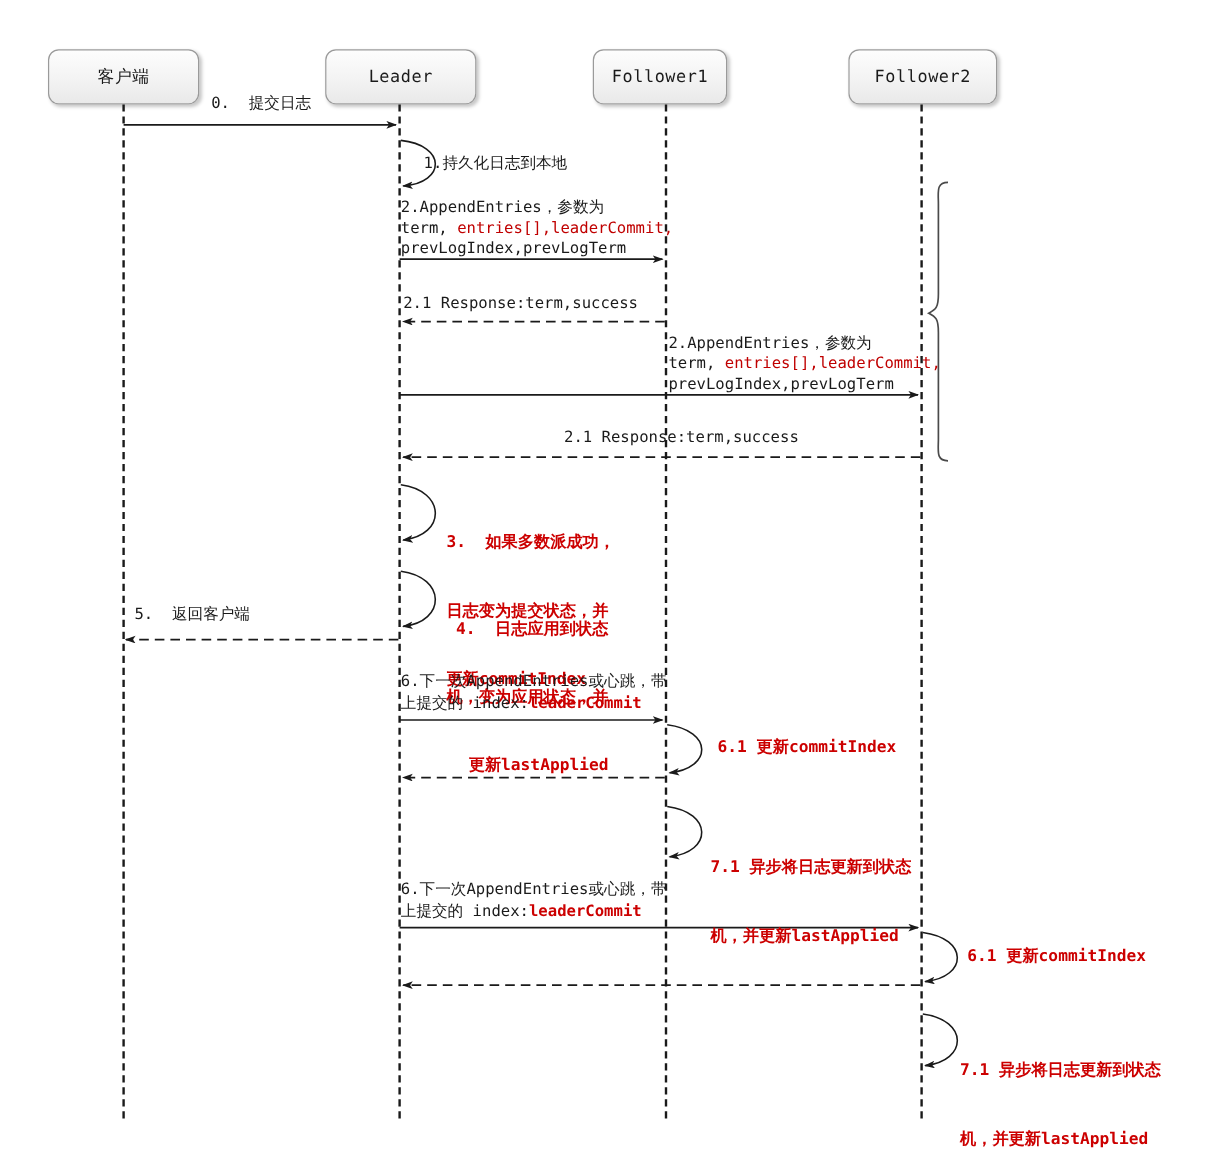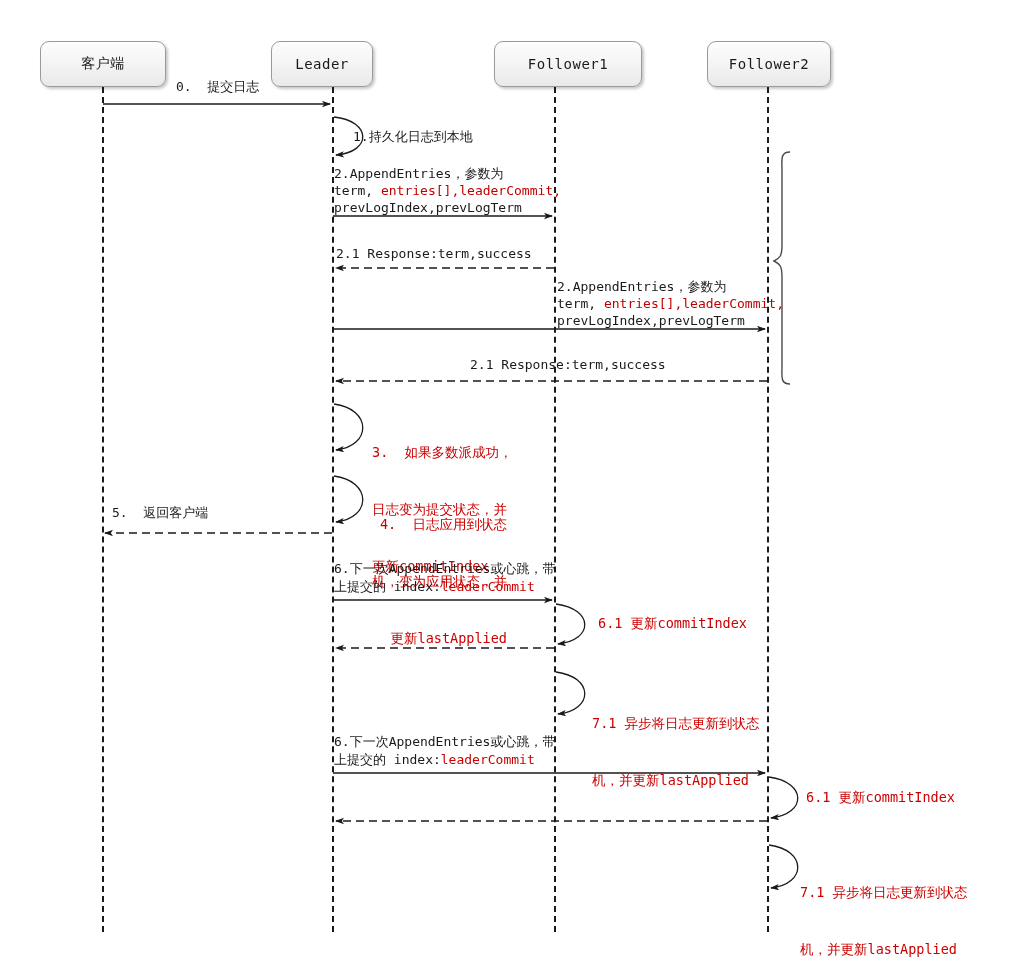--- a/index.html
+++ b/index.html
@@ -51,21 +51,21 @@
     line-height: 17px;
     color: #1a1a1a;
     white-space: pre;
   }
   .red { color: #c00000; text-align: center; }
   .note-red {
     position: absolute;
     font-family: "DejaVu Sans Mono", "Liberation Mono", monospace;
     font-size: 13.5px;
     line-height: 19px;
-    font-weight: normal;
+    font-weight: bold;
     color: #cc0000;
     white-space: pre;
   }
   .brace-note {
     position: absolute;
     font-family: "DejaVu Sans Mono", "Liberation Mono", monospace;
     font-size: 13px;
     line-height: 18px;
     color: #1a1a1a;
     white-space: pre;
@@ -80,24 +80,24 @@
   }
 </style>
 </head>
 <body>
 
 <div id="diagram">
 
   <div class="actor-box" style="left:40px;  top:41px; width:126px;">
     <span class="actor-label">客户端</span>
   </div>
-  <div class="actor-box" style="left:271px; top:41px; width:102px;">
+  <div class="actor-box" style="left:271px; top:41px; width:126px;">
     <span class="actor-label">Leader</span>
   </div>
-  <div class="actor-box" style="left:494px; top:41px; width:148px;">
+  <div class="actor-box" style="left:494px; top:41px; width:112px;">
     <span class="actor-label">Follower1</span>
   </div>
   <div class="actor-box" style="left:707px; top:41px; width:124px;">
     <span class="actor-label">Follower2</span>
   </div>
 
   <div class="lifeline" style="left:102px; top:87px; height:845px;"></div>
   <div class="lifeline" style="left:332px; top:87px; height:845px;"></div>
   <div class="lifeline" style="left:554px; top:87px; height:845px;"></div>
   <div class="lifeline" style="left:767px; top:87px; height:845px;"></div>

